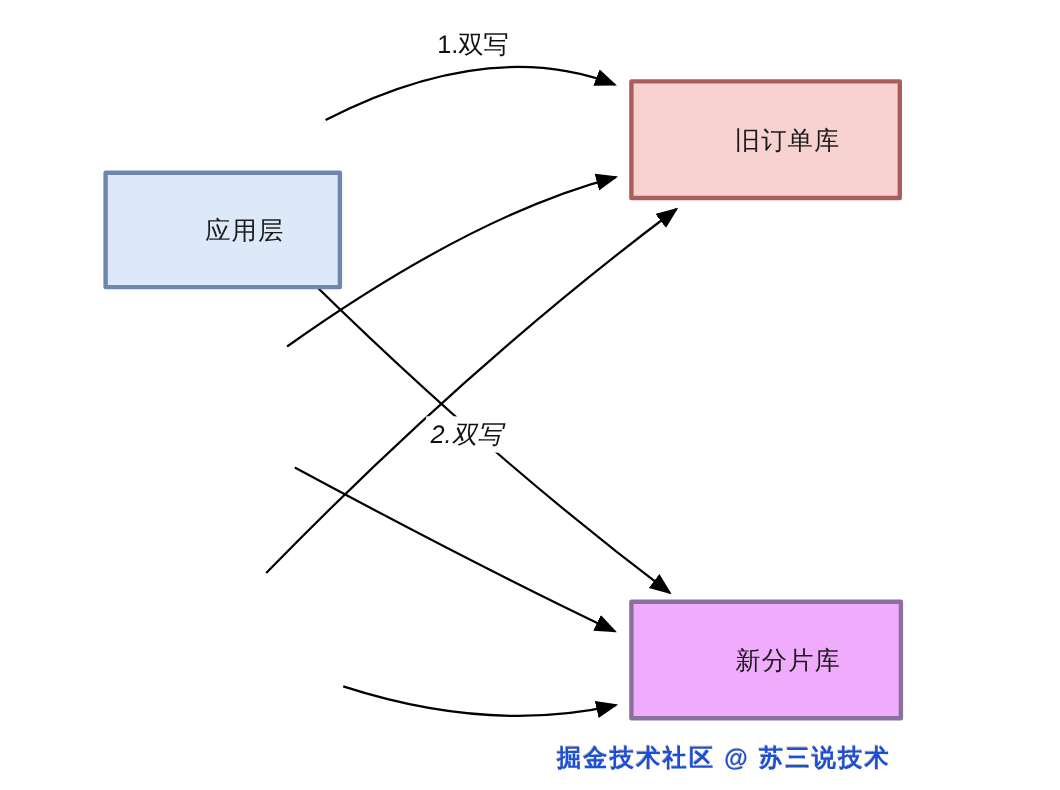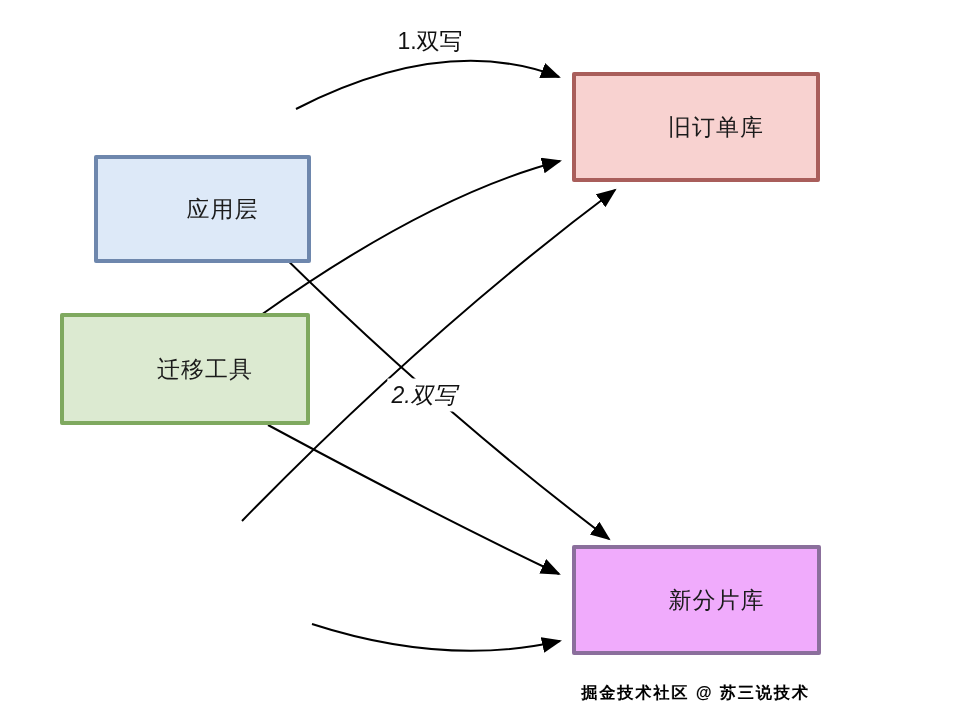--- a/index.html
+++ b/index.html
@@ -45,23 +45,23 @@
     color: #111111;
     background: #ffffff;
     padding: 1px 4px;
     white-space: nowrap;
     z-index: 2;
   }
   .watermark {
     position: absolute;
     right: 14px;
     bottom: 14px;
-    font-size: 16px;
+    font-size: 22px;
     font-weight: 700;
-    color: #000000;
+    color: #1d4ed8;
     text-shadow: 1.5px 1.5px 1px #ffffff, -0.5px -0.5px 0 #b5b5b5;
     letter-spacing: 2px;
     white-space: nowrap;
     z-index: 4;
   }
 </style>
 </head>
 <body>
 
 <div id="canvas">
@@ -80,23 +80,20 @@
     <path d="M312,624 Q445,667 560,641" fill="none" stroke="#000000" stroke-width="2" marker-end="url(#arrow)"></path>
   </svg>
 
   <div class="edge-label" style="left:430px; top:41px;">1.双写</div>
   <div class="edge-label" style="left:424px; top:395px;font-style:italic;">2.双写</div>
 
   <div class="node" style="left: 94px; top: 107px; width: 217px; height: 108px; background-color: rgb(221, 233, 248); border-color: rgb(110, 135, 173); margin-top: 48px;">
     <span class="node-label">应用层</span>
   </div>
 
-  <div class="node" style="left: 60px; top: 313px; width: 250px; height: 112px; background-color: rgb(220, 234, 209); border-color: rgb(127, 169, 95);">
-    <span class="node-label">迁移工具</span>
-  </div>
 
 
   <div class="node" style="left: 572px; top: 72px; width: 248px; height: 110px; background-color: rgb(248, 210, 208); border-color: rgb(169, 94, 91);">
     <span class="node-label">旧订单库</span>
   </div>
 
   <div class="node" style="left: 572px; top: 545px; width: 249px; height: 110px; background-color: #f0abfc; border-color: rgb(139, 111, 156);">
     <span class="node-label">新分片库</span>
   </div>
 

